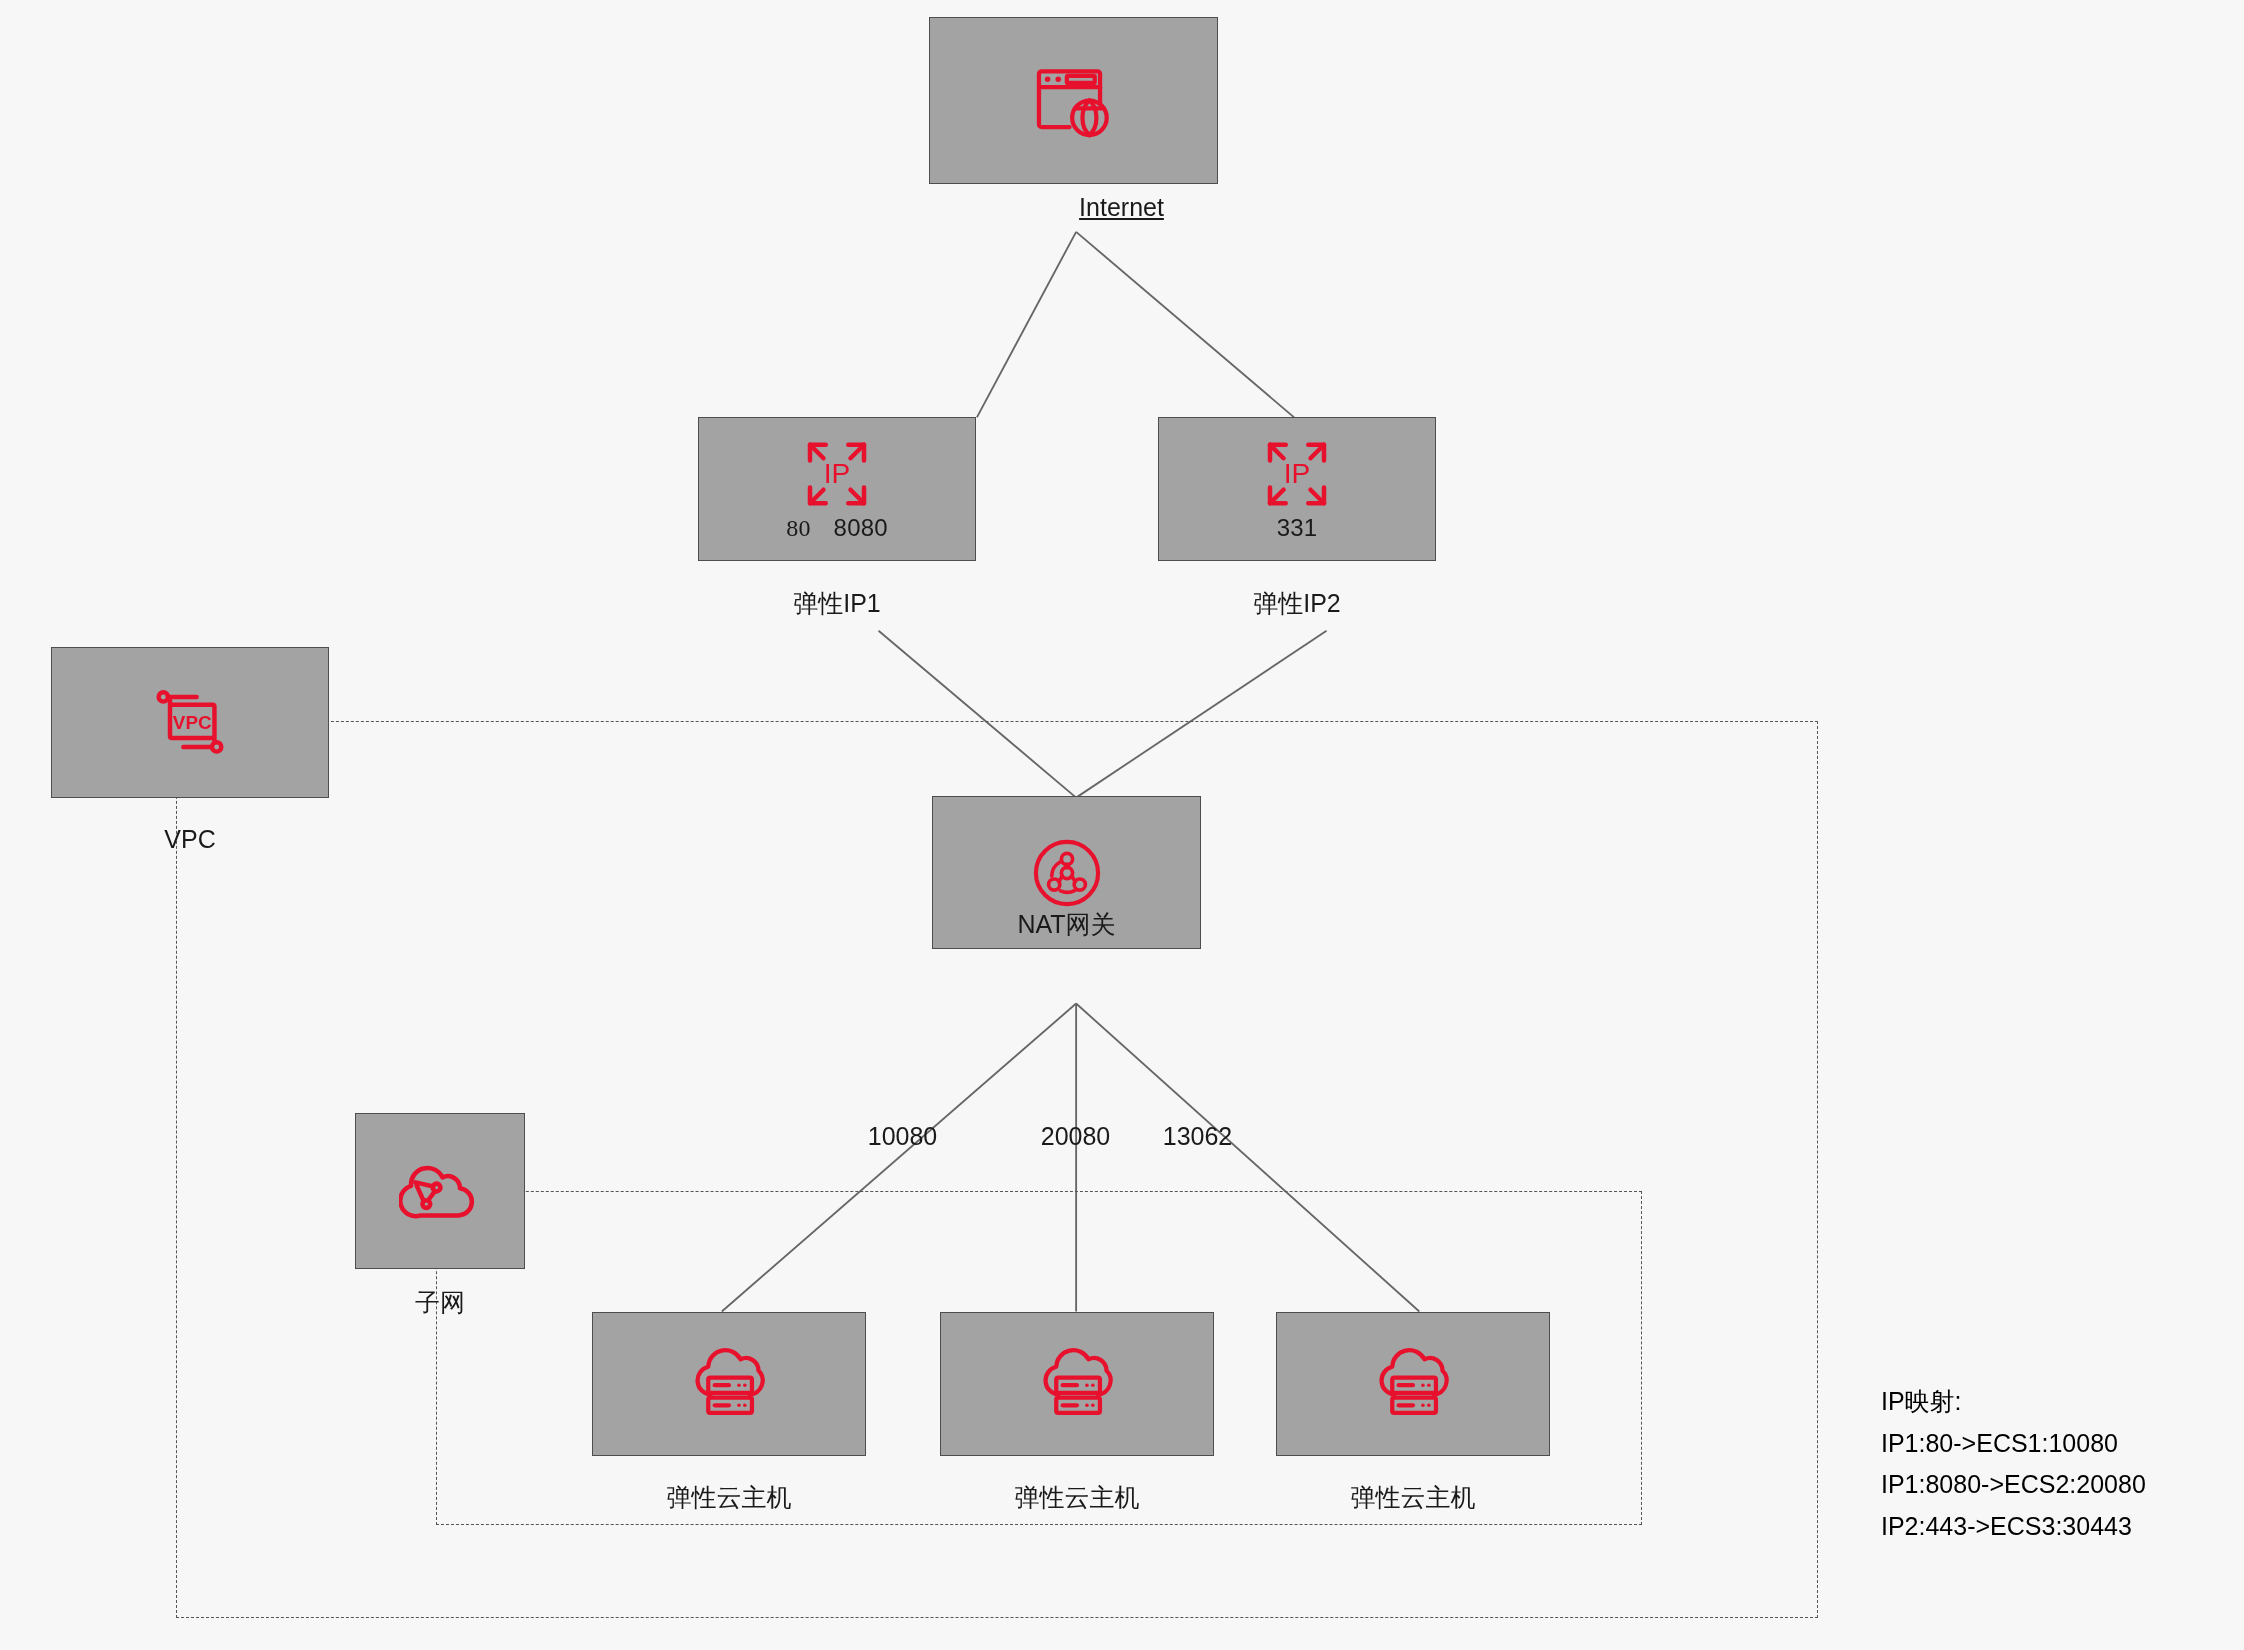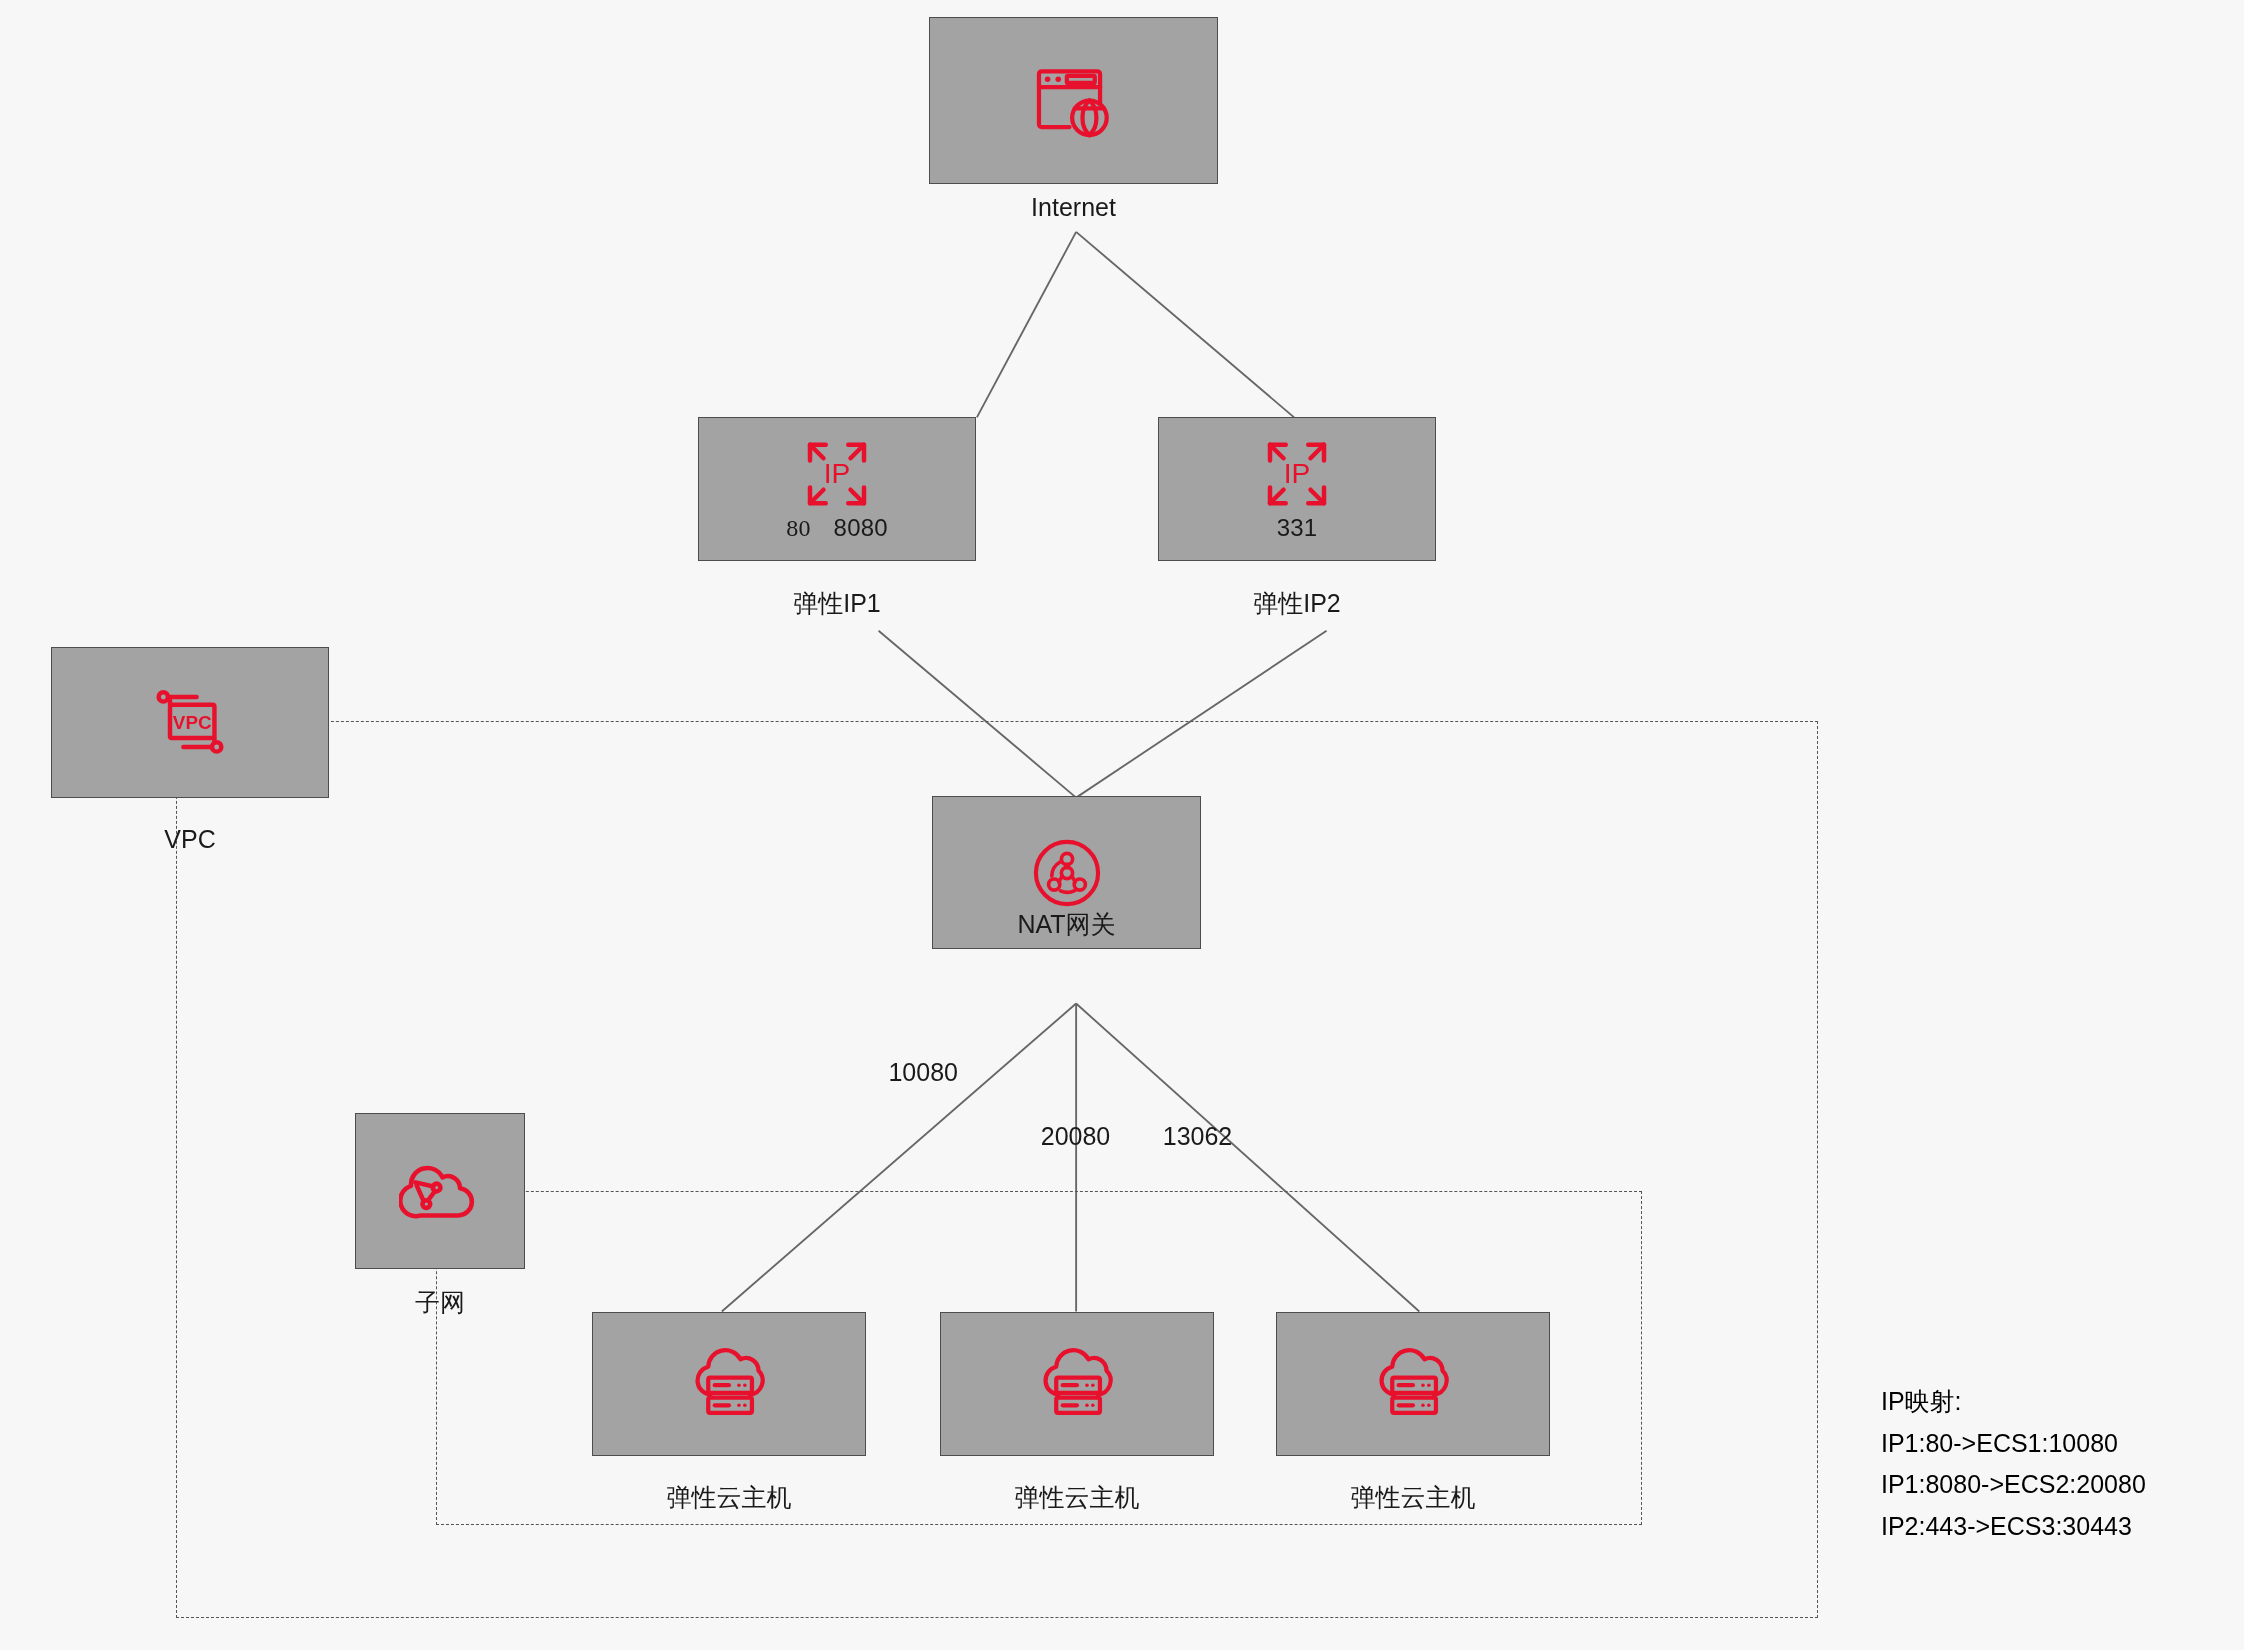--- a/index.html
+++ b/index.html
@@ -132,21 +132,21 @@
       <circle cx="12.5" cy="16" r="2.1" fill="#e8112d" stroke="none"></circle>
       <circle cx="20.5" cy="16" r="2.1" fill="#e8112d" stroke="none"></circle>
       <rect x="27" y="13.4" width="21" height="5.4" rx="0.8"></rect>
       <circle cx="44" cy="45" r="13"></circle>
       <path d="M44 32 c-7 6 -7 20 0 26"></path>
       <path d="M44 32 c7 6 7 20 0 26"></path>
       <path d="M33 38 h22"></path>
     </svg>
   </span>
 </div>
-<div class="caption" style="left:929px; top:194px; width:289px;">Internet</div>
+<div class="caption" style="left:977px; top:194px; width:289px;text-decoration:underline;">Internet</div>
 
 <div class="node" style="left:698px; top:417px; width:278px; height:144px;">
   <span class="glyph">
     <svg width="72" height="72" viewBox="0 0 64 64" fill="none" stroke="#e8112d" stroke-width="4" stroke-linecap="round" stroke-linejoin="round">
       <path d="M22 6 L8 6 L8 20"></path>
         <path d="M8 6 L20 18"></path>
       <path d="M42 6 L56 6 L56 20"></path>
         <path d="M56 6 L44 18"></path>
       <path d="M22 58 L8 58 L8 44"></path>
         <path d="M8 58 L20 46"></path>
@@ -278,21 +278,21 @@
       <path d="M23.5 50 h12"></path>
       <circle cx="44" cy="33" r="1.5" fill="#e8112d" stroke="none"></circle>
       <circle cx="49" cy="33" r="1.5" fill="#e8112d" stroke="none"></circle>
       <circle cx="44" cy="50" r="1.5" fill="#e8112d" stroke="none"></circle>
       <circle cx="49" cy="50" r="1.5" fill="#e8112d" stroke="none"></circle>
     </svg>
   </span>
 </div>
 <div class="caption" style="left:1276px; top:1484px; width:274px;">弹性云主机</div>
 
-<div class="edge-label" style="left:847px; top:1060px; width:111px;text-align:right;">10080</div>
+<div class="edge-label" style="left:847px; top:1124px; width:111px;">10080</div>
 <div class="edge-label" style="left:1020px; top:1124px; width:111px;">20080</div>
 <div class="edge-label" style="left:1142px; top:1124px; width:111px;">13062</div>
 
 <div id="legend">
   <div class="legend-line">IP映射:</div>
   <div class="legend-line">IP1:80-&gt;ECS1:10080</div>
   <div class="legend-line">IP1:8080-&gt;ECS2:20080</div>
   <div class="legend-line">IP2:443-&gt;ECS3:30443</div>
 </div>
 

